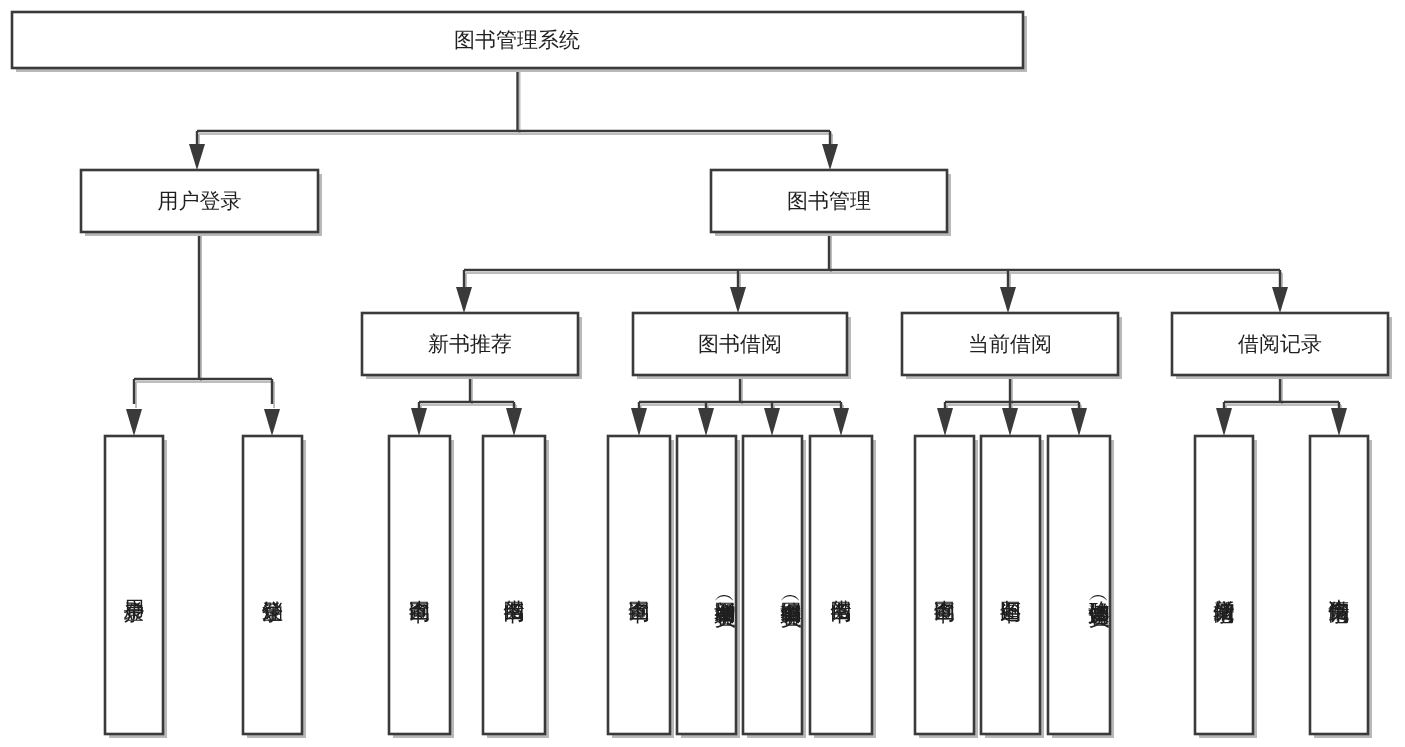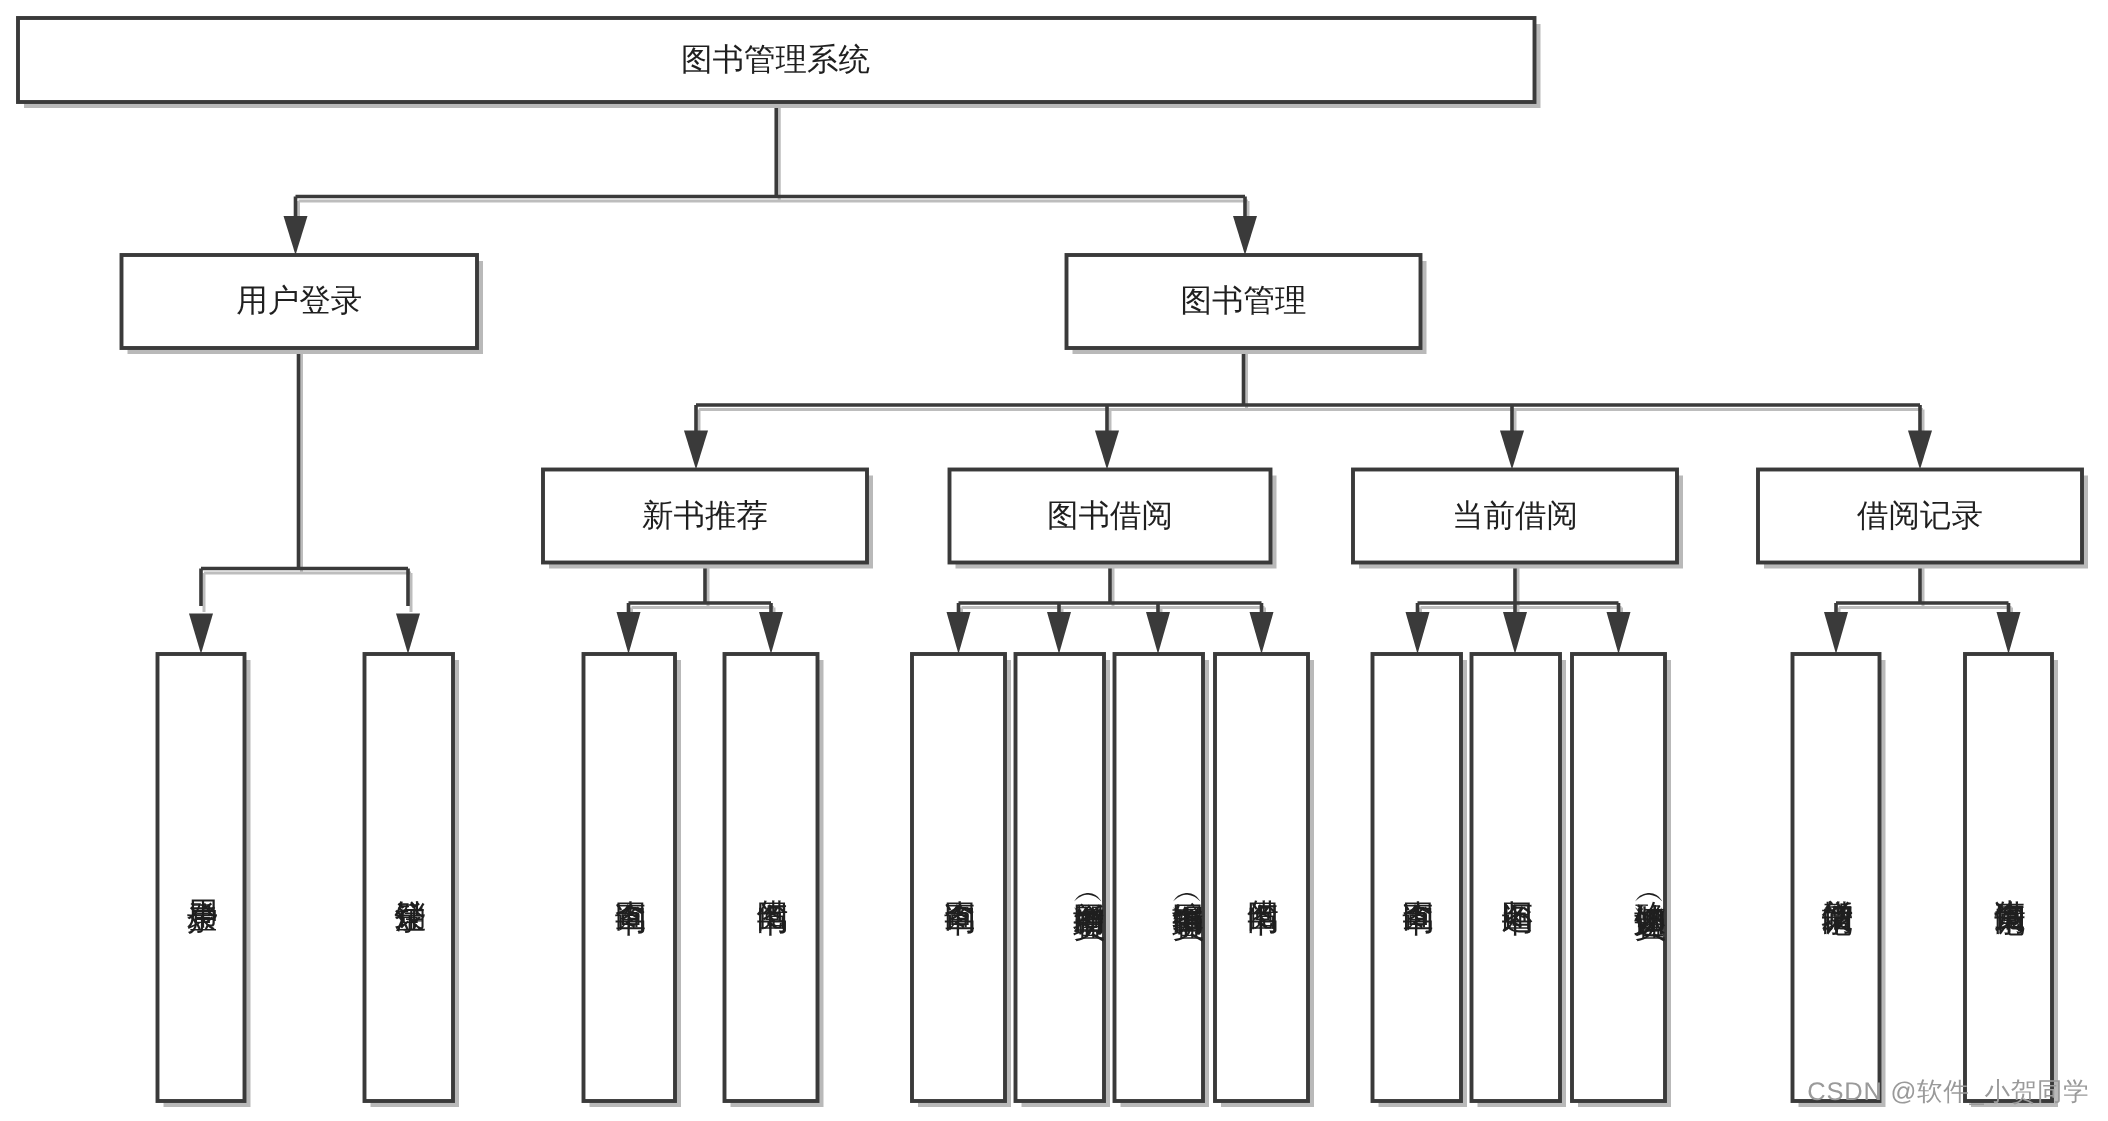--- a/index.html
+++ b/index.html
@@ -228,15 +228,14 @@
   <div class="node-label-v" style="left:743px; top:442px; width:59px; height:292px; align-items:flex-start;">编辑图书（管理员）</div>
   <div class="node-label-v" style="left:810px; top:436px; width:62px; height:298px;">借阅图书</div>
 
   <div class="node-label-v" style="left:915px; top:436px; width:59px; height:298px;">查询图书</div>
   <div class="node-label-v" style="left:981px; top:436px; width:59px; height:298px;">归还图书</div>
   <div class="node-label-v" style="left:1048px; top:442px; width:62px; height:292px; align-items:flex-start;">确认归还（管理员）</div>
 
   <div class="node-label-v" style="left:1195px; top:436px; width:58px; height:298px;">新增借阅记录</div>
   <div class="node-label-v" style="left:1310px; top:436px; width:58px; height:298px;">查询借阅记录</div>
 
-  <div class="watermark">CSDN @软件_小贺同学</div>
 
 </div>
 
 </body></html>

